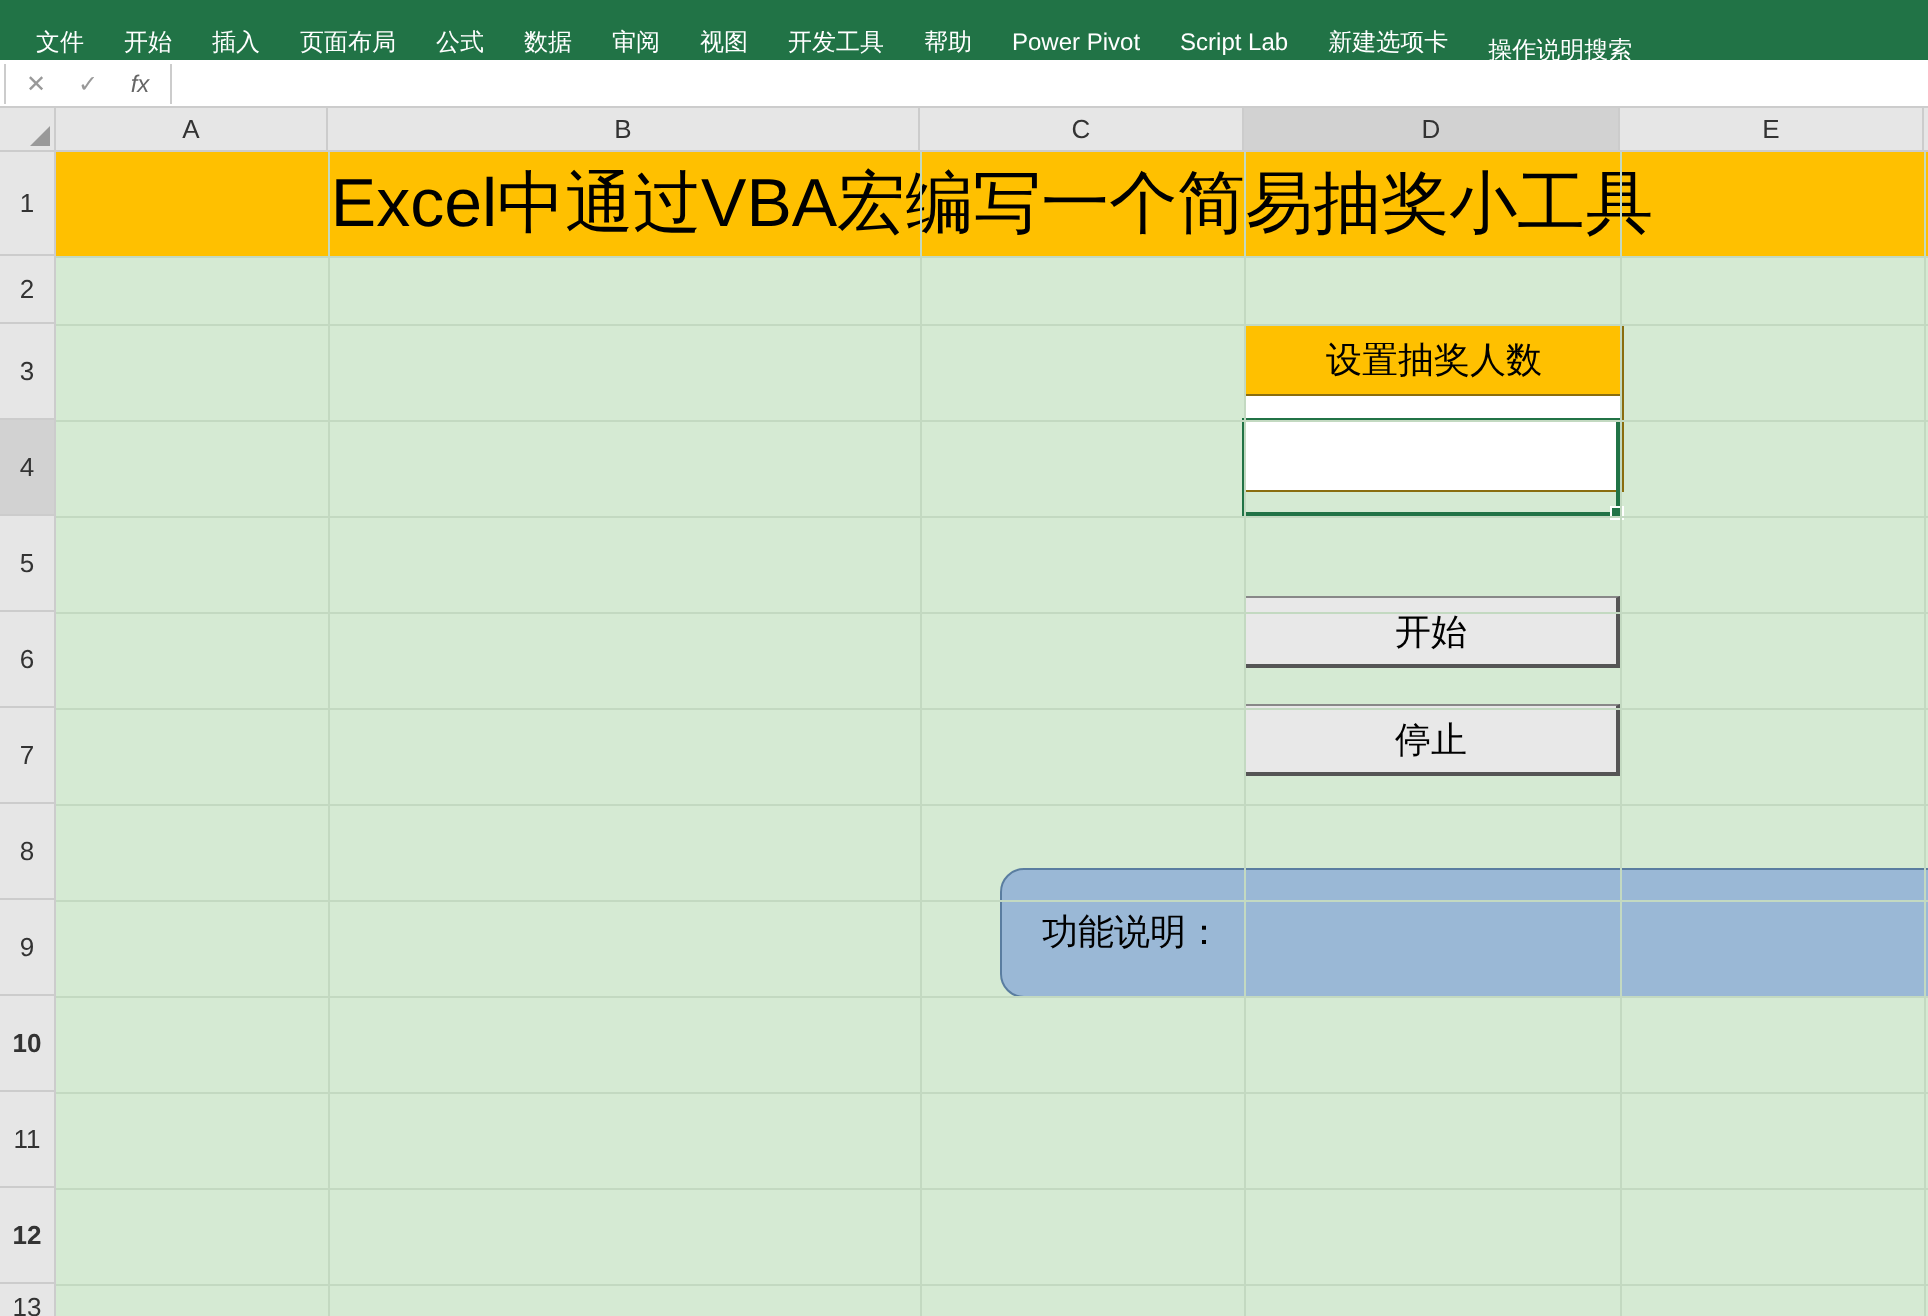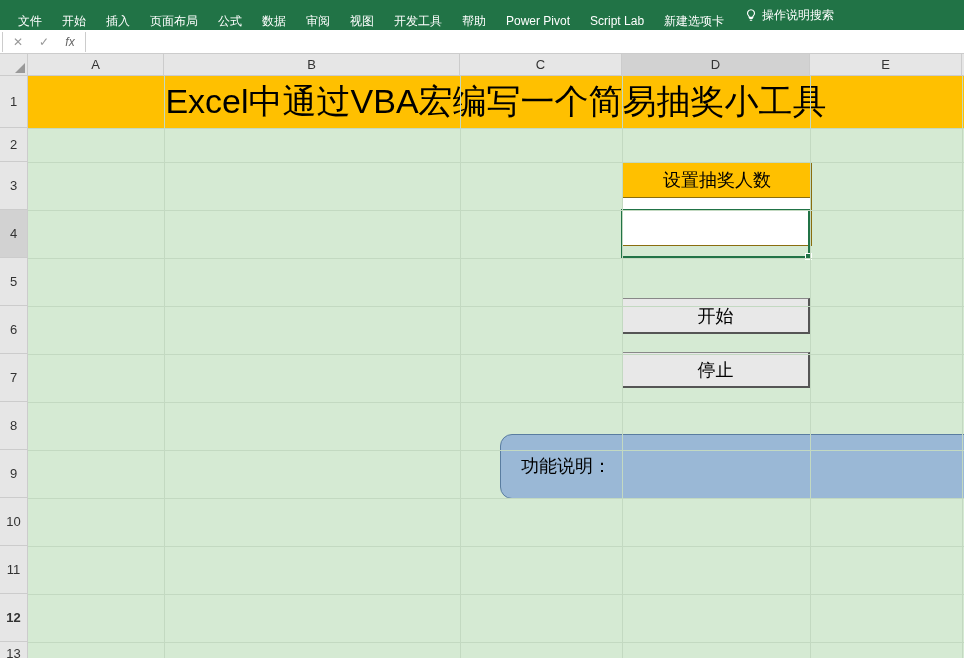--- a/index.html
+++ b/index.html
@@ -1,20 +1,20 @@
 <!DOCTYPE html>
 <html><head>
   <meta charset="utf-8">
   <style>
     * { box-sizing: border-box; margin: 0; padding: 0; }
     body { font-family: "Microsoft YaHei", Arial, sans-serif; font-size: 12px; background: #fff; width: 964px; height: 658px; overflow: hidden; }
     
     .ribbon { background: #217346; height: 30px; display: flex; align-items: center; padding: 0 8px; }
     .ribbon-tab { color: #fff; padding: 0 10px; height: 18px; line-height: 30px; font-size: 12px; cursor: pointer; }
-    .ribbon-help { display: flex; align-items: center; gap: 4px; }
+    .ribbon-help { display: flex; align-items: center; gap: 4px; flex-direction: column; }
     .bulb-icon { width: 14px; height: 14px; display: inline-block; }
     
     .formula-bar { height: 24px; border-bottom: 1px solid #ccc; display: flex; align-items: center; background: #fff; }
     .name-box { width: 246px; height: 22px; border: 1px solid #ccc; margin: 0 2px; padding: 0 6px; display: flex; align-items: center; justify-content: space-between; font-size: 12px; background: #fff; }
     .name-box-text { color: #333; }
     .dropdown-icon { color: #666; font-size: 9px; }
     .fb-sep { width: 1px; height: 20px; background: #ccc; margin: 0 2px; }
     .fb-btn { width: 26px; height: 22px; display: flex; align-items: center; justify-content: center; color: #999; cursor: pointer; }
     .fx-label { font-style: italic; color: #666; font-size: 12px; }
     .formula-input { flex: 1; height: 22px; border: none; padding: 0 6px; }
@@ -100,21 +100,21 @@
   <div class="row-headers" id="row-headers">
       <div class="row-header" style="height: 52px;">1</div>
       <div class="row-header" style="height: 34px;">2</div>
       <div class="row-header" style="height: 48px;">3</div>
       <div class="row-header sel" style="height: 48px;">4</div>
       <div class="row-header" style="height: 48px;">5</div>
       <div class="row-header" style="height: 48px;">6</div>
       <div class="row-header" style="height: 48px;">7</div>
       <div class="row-header" style="height: 48px;">8</div>
       <div class="row-header" style="height: 48px;">9</div>
-      <div class="row-header" style="height: 48px;">10</div>
+      <div class="row-header" style="height: 48px; font-weight: bold;">10</div>
       <div class="row-header" style="height: 48px; text-align: center;">11</div>
       <div class="row-header" style="height: 48px; font-weight: bold;">12</div>
       <div class="row-header" style="height: 24px;">13</div>
     </div>
 
   <div class="sheet-area" id="sheet-area">
     <div class="title-cell">Excel中通过VBA宏编写一个简易抽奖小工具</div>
 
     <div class="setting-box" id="setting-box" style="left: 594px; top: 86px;">
       <div class="setting-header">设置抽奖人数</div>

